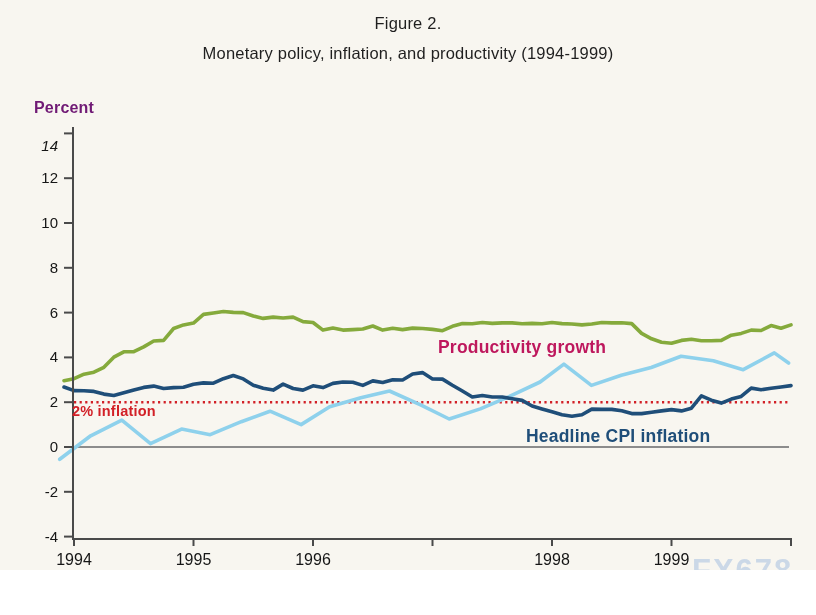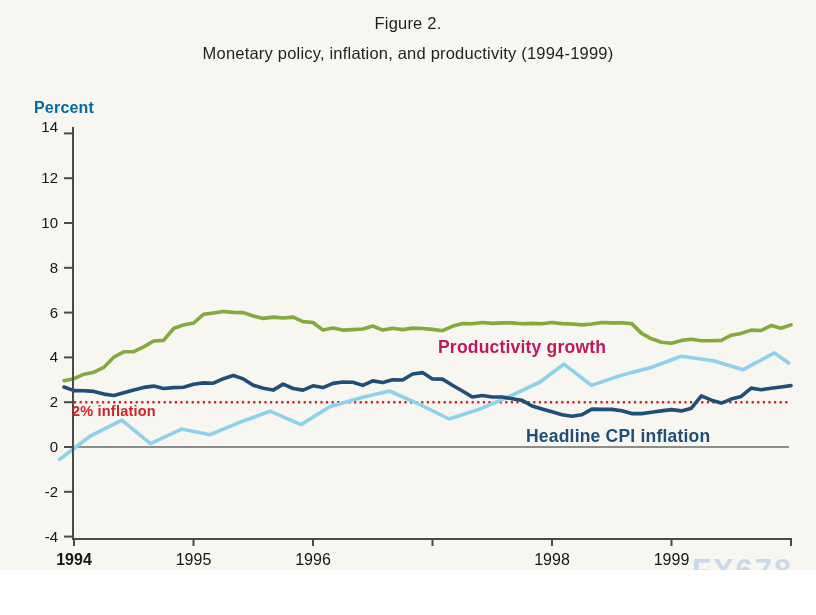--- a/index.html
+++ b/index.html
@@ -9,21 +9,21 @@
     background:#f8f6f0;
     font-family:"Liberation Sans", sans-serif;
     overflow:hidden;
   }
   .title-line{
     position:absolute;left:0;width:816px;text-align:center;
     color:#1f1f1f;font-size:16.5px;font-weight:400;letter-spacing:.2px;
   }
   .unit-label{
     position:absolute;left:34px;top:99px;
-    color:#0369a1;font-size:16px;font-weight:700;letter-spacing:.2px;
+    color:#701a75;font-size:16px;font-weight:700;letter-spacing:.2px;
   }
   .series-label{position:absolute;font-weight:700;letter-spacing:.2px;white-space:nowrap;}
   .tick-label-y{
     position:absolute;width:42px;text-align:right;
     color:#161616;font-size:15px;font-weight:500;
   }
   .tick-label-x{
     position:absolute;width:64px;text-align:center;
     color:#161616;font-size:16px;font-weight:500;
   }
@@ -74,33 +74,33 @@
         <line x1="74" y1="539" x2="74" y2="546" stroke="#4a4a4a" stroke-width="2"></line>
         <line x1="193.5" y1="539" x2="193.5" y2="546" stroke="#4a4a4a" stroke-width="2"></line>
         <line x1="313" y1="539" x2="313" y2="546" stroke="#4a4a4a" stroke-width="2"></line>
         <line x1="432.5" y1="539" x2="432.5" y2="546" stroke="#4a4a4a" stroke-width="2"></line>
         <line x1="552" y1="539" x2="552" y2="546" stroke="#4a4a4a" stroke-width="2"></line>
         <line x1="671.5" y1="539" x2="671.5" y2="546" stroke="#4a4a4a" stroke-width="2"></line>
       </g>
   </svg>
 
   <div id="ytick-labels">
-      <div class="tick-label-y" style="left: 16px; top: 118px;">14</div>
+      <div class="tick-label-y" style="left: 16px; top: 137px; font-style: italic;">14</div>
       <div class="tick-label-y" style="left: 16px; top: 169.2px;">12</div>
       <div class="tick-label-y" style="left: 16px; top: 214px;">10</div>
       <div class="tick-label-y" style="left: 16px; top: 258.8px;">8</div>
       <div class="tick-label-y" style="left: 16px; top: 303.6px;">6</div>
       <div class="tick-label-y" style="left: 16px; top: 348.4px;">4</div>
       <div class="tick-label-y" style="left: 16px; top: 393.2px;">2</div>
       <div class="tick-label-y" style="left: 16px; top: 438px;">0</div>
       <div class="tick-label-y" style="left: 16px; top: 482.8px;">-2</div>
       <div class="tick-label-y" style="left: 16px; top: 527.6px;">-4</div>
     </div>
   <div id="xtick-labels">
-      <div class="tick-label-x" style="left: 42px; top: 551px; font-weight: bold;">1994</div>
+      <div class="tick-label-x" style="left: 42px; top: 551px;">1994</div>
       <div class="tick-label-x" style="left: 161.5px; top: 551px;">1995</div>
       <div class="tick-label-x" style="left: 281px; top: 551px;">1996</div>
       <div class="tick-label-x" style="left: 400.5px; top: 551px; margin-top: 48px;">1997</div>
       <div class="tick-label-x" style="left: 520px; top: 551px;">1998</div>
       <div class="tick-label-x" style="left: 639.5px; top: 551px;">1999</div>
     </div>
 
   <div class="series-label" style="left:438px;top:337px;color:#be185d;font-size:17.5px;text-align:center;">Productivity growth</div>
   <div class="series-label" style="left:526px;top:426px;color:#1f4e79;font-size:17.5px;">Headline CPI inflation</div>
   <div class="series-label" style="left:72px;top:403px;color:#d22027;font-size:14.5px;">2% inflation</div>

